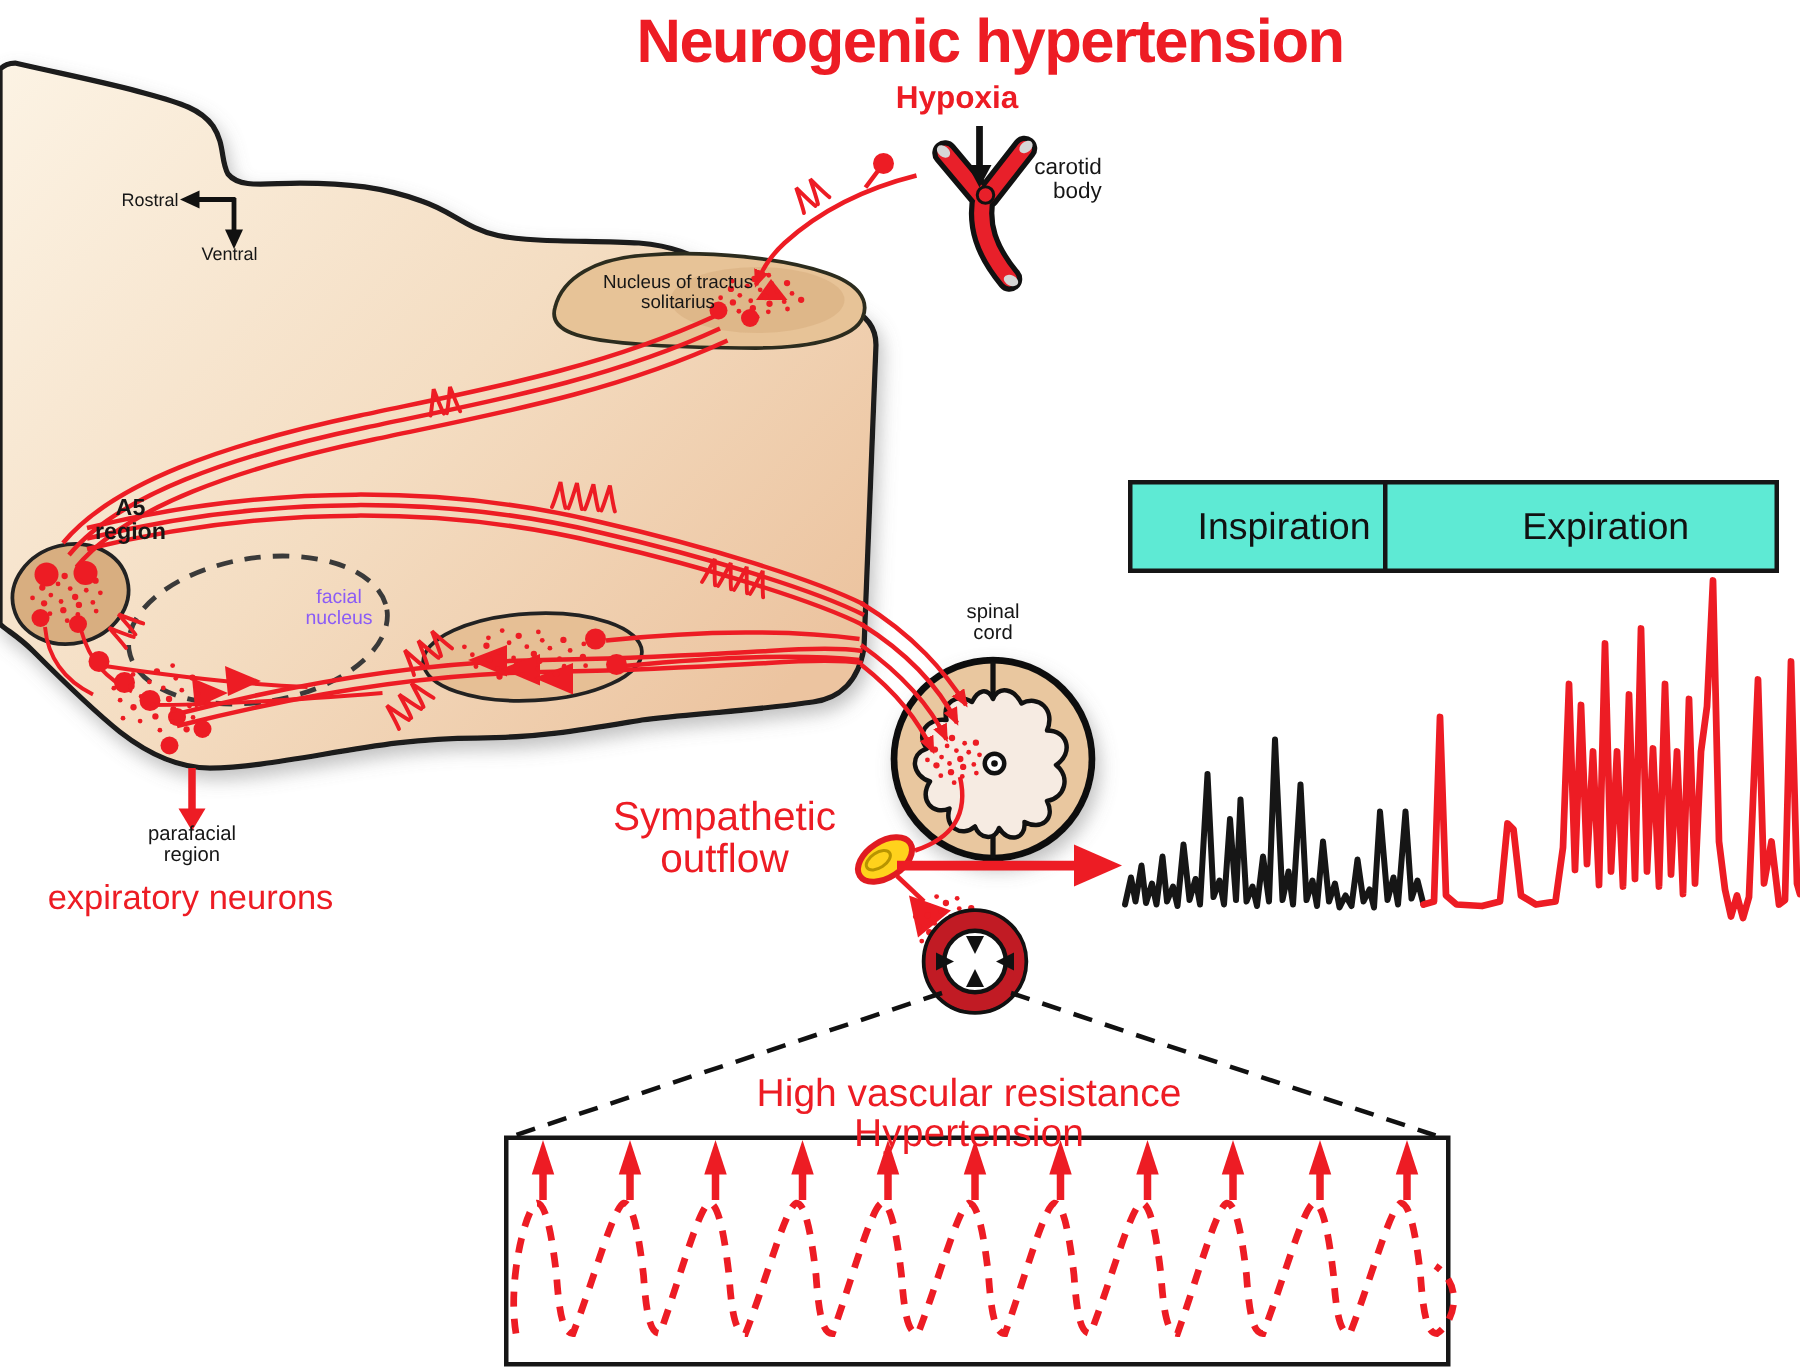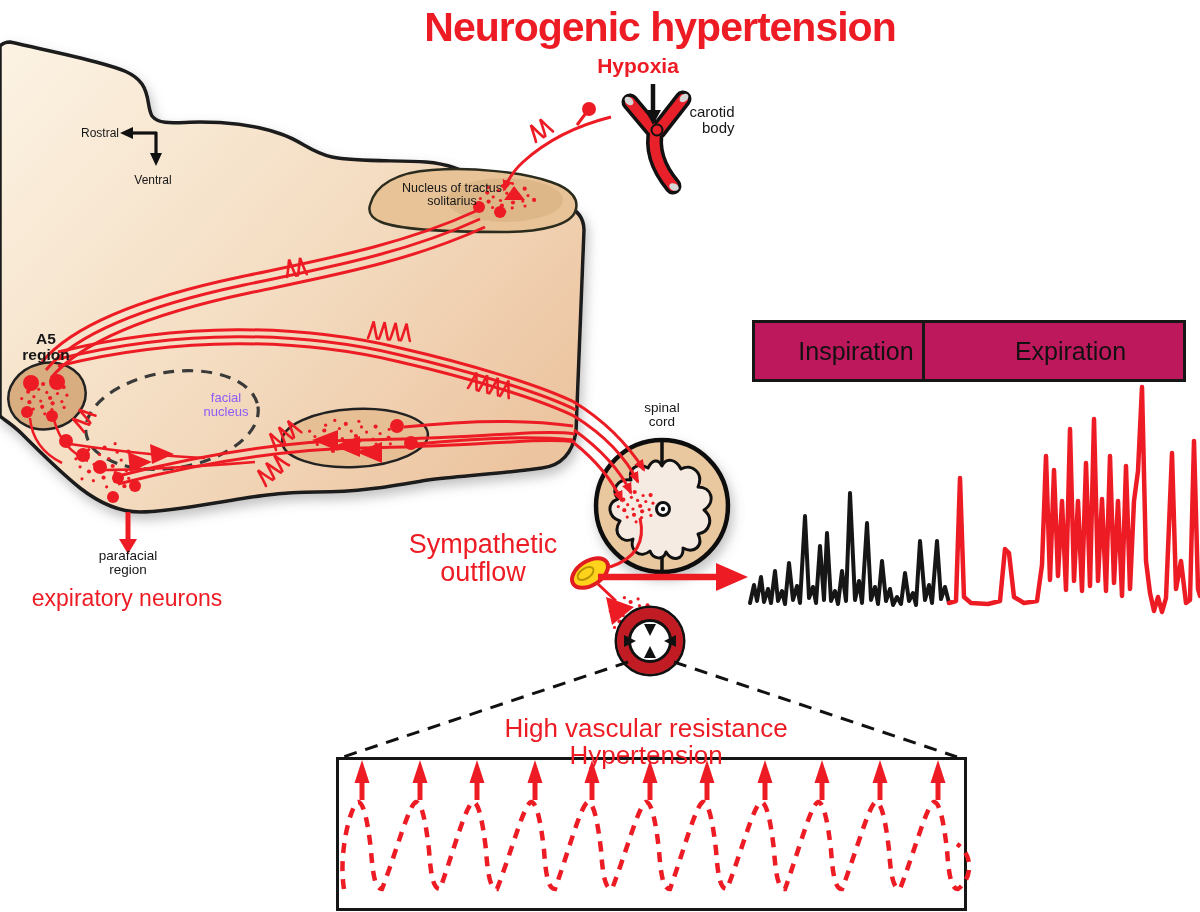--- a/index.html
+++ b/index.html
@@ -7,24 +7,24 @@
   .stage{position:relative;width:1200px;height:912px;background:#fff;overflow:hidden;
          font-family:"Liberation Sans",sans-serif;}
   .stage svg{position:absolute;inset:0;z-index:2;pointer-events:none;}
   .lbl{position:absolute;z-index:5;text-align:center;transform:translateX(-50%);
        white-space:nowrap;color:var(--ink);line-height:1.05;}
   .red{color:var(--red);}
   .title{font-size:41px;font-weight:bold;letter-spacing:-1px;}
   .hypoxia{font-size:21px;font-weight:bold;}
   .small{font-size:13px;}
   .tiny{font-size:12px;}
-  .semibold{font-weight:600;}
+  .semibold{font-weight:600;margin-left:41px;}
   .big-red{font-size:26px;margin-top:20px;}
   .mid-red{font-size:22px;}
-  .phase-box{position:absolute;z-index:4;border:3px solid var(--ink);background:#be185d;
+  .phase-box{position:absolute;z-index:4;border:3px solid var(--ink);background:#5eead4;
              display:flex;align-items:center;justify-content:center;
              font-size:25px;color:#111;}
   .bp-box{position:absolute;z-index:1;border:3px solid var(--ink);background:#fff;}
 </style>
 </head>
 <body>
 
 <div class="stage">
 
   <div class="phase-box" style="left:752px;top:320px;width:202px;height:56px;">
@@ -408,21 +408,21 @@
   <div class="lbl title red" style="left:660px;top:6px;">Neurogenic hypertension</div>
 
   <div class="lbl hypoxia red" style="left:638px;top:55px;">Hypoxia</div>
 
   <div class="lbl" style="left:712px;top:104px;font-size:15px;text-align:right;">
     <div>carotid</div>
     <div>body</div>
   </div>
 
   <div class="lbl tiny" style="left:100px;top:127px;">Rostral</div>
-  <div class="lbl tiny" style="left:153px;top:174px;">Ventral</div>
+  <div class="lbl tiny" style="left:153px;top:163px;">Ventral</div>
 
   <div class="lbl tiny" style="left:452px;top:182px;font-size:12.5px;">
     <div>Nucleus of tractus</div>
     <div>solitarius</div>
   </div>
 
   <div class="lbl semibold" style="left:46px;top:331px;font-size:15.5px;">
     <div>A5</div>
     <div>region</div>
   </div>

